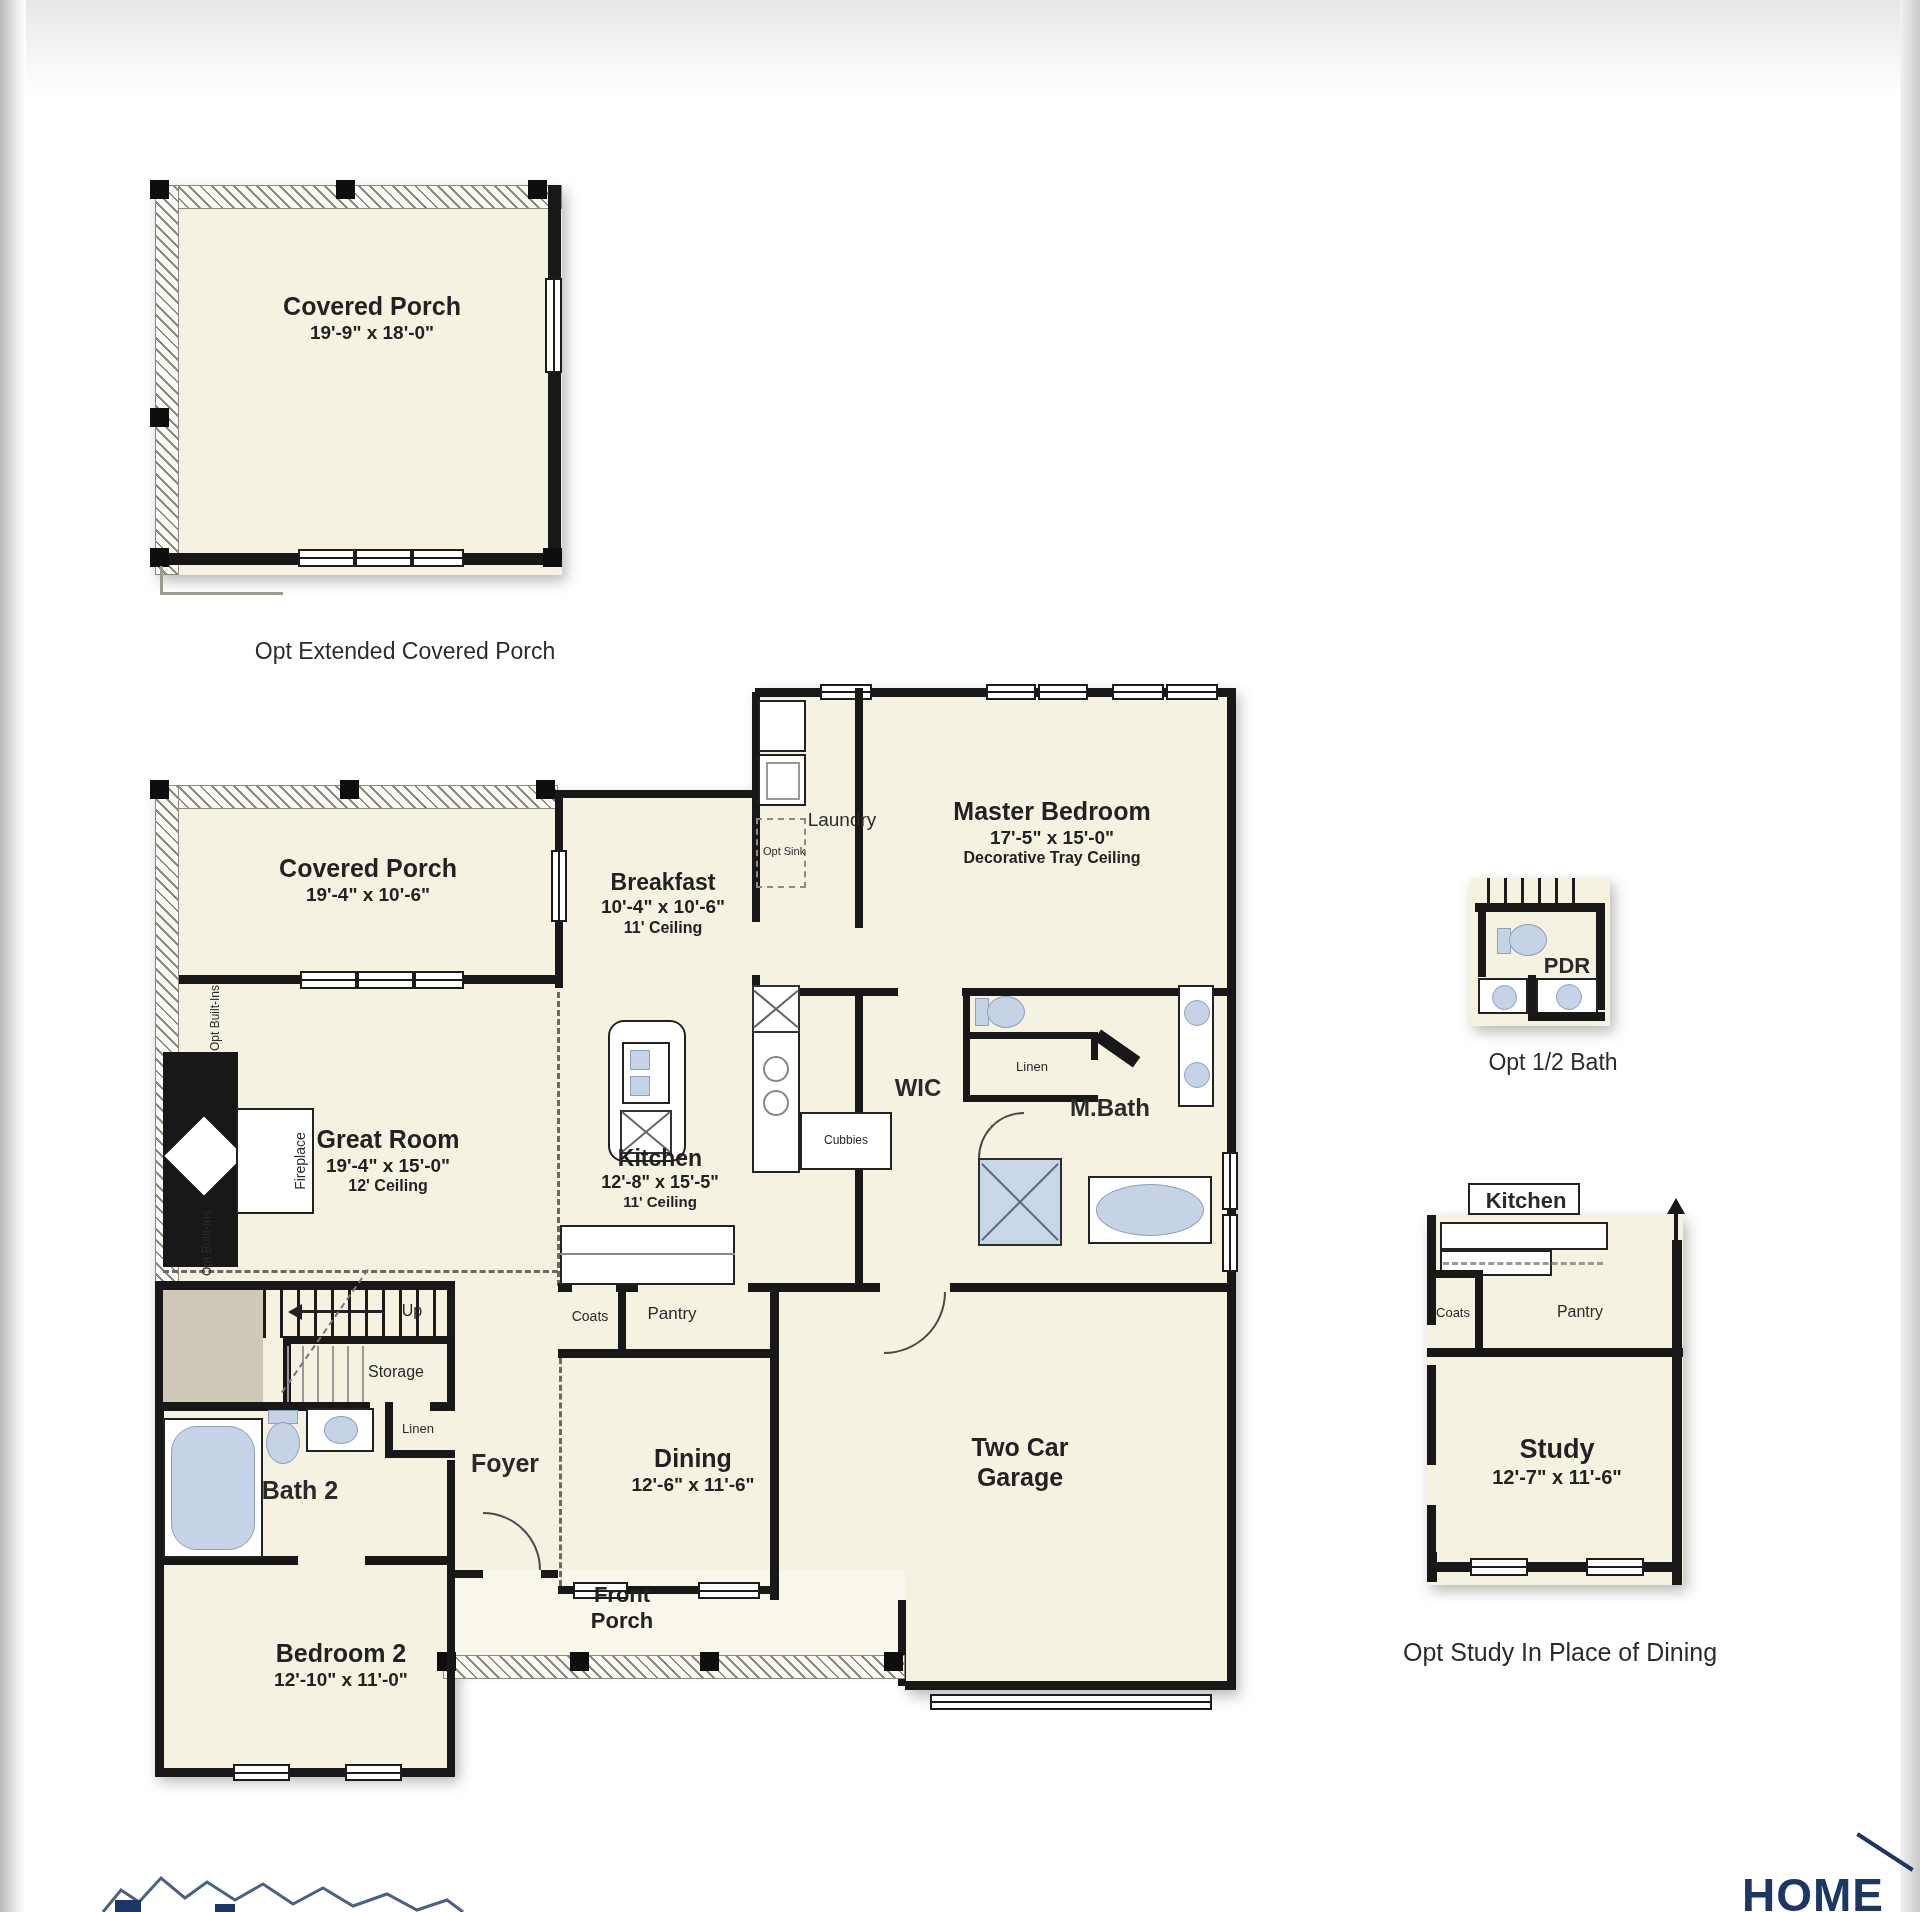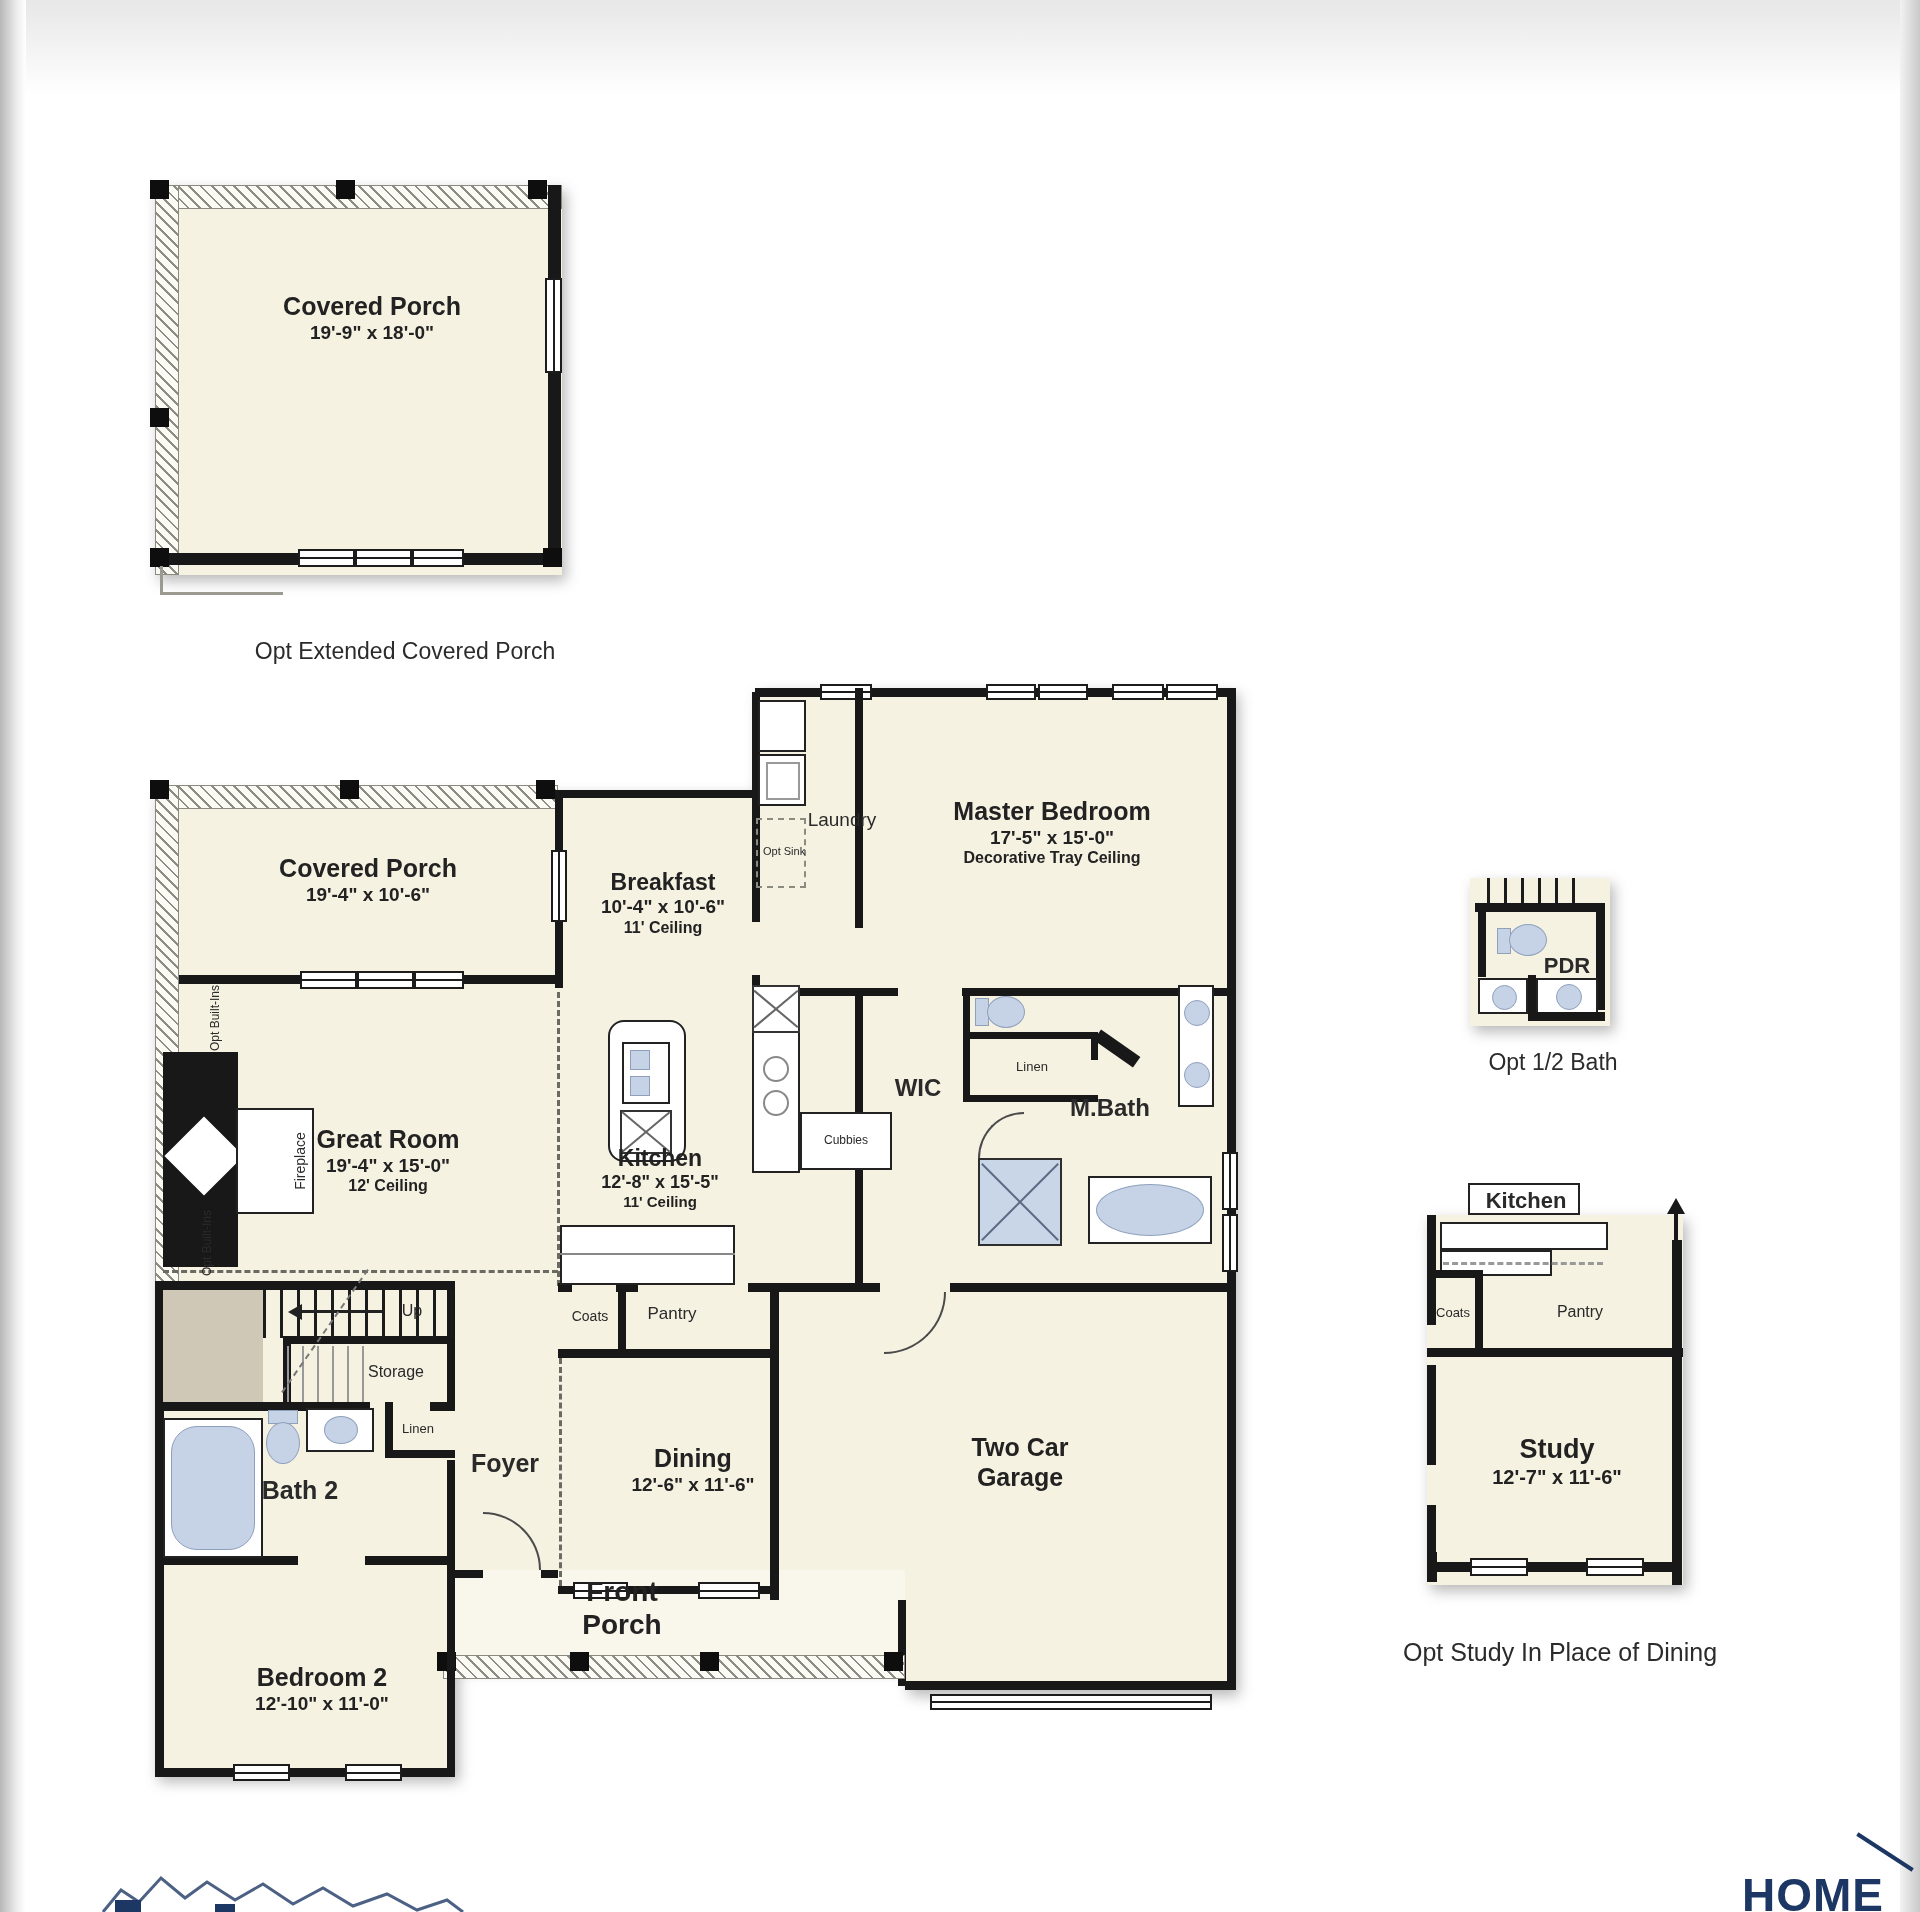--- a/index.html
+++ b/index.html
@@ -302,26 +302,26 @@
   <div class="sm" style="left:505px;top:1463px;font-size:25px;">Foyer</div>
   <div class="sm" style="left:590px;top:1316px;font-size:14px;font-weight:400;">Coats</div>
   <div class="sm" style="left:672px;top:1314px;font-size:17px;font-weight:400;">Pantry</div>
   <div class="lbl" style="left:673px;top:1470px;margin-left:20px;">
     <span class="nm">Dining</span>
     <span class="dm">12'-6" x 11'-6"</span>
   </div>
   <div class="lbl wrap" style="left:1020px;top:1462px;width:150px;">
     <span class="nm wrap">Two Car Garage</span>
   </div>
-  <div class="lbl" style="left:322px;top:1665px;margin-top:24px;">
+  <div class="lbl" style="left:341px;top:1665px;">
     <span class="nm">Bedroom 2</span>
     <span class="dm">12'-10" x 11'-0"</span>
   </div>
   <div class="lbl wrap" style="left:622px;top:1608px;width:100px;">
-    <span class="nm wrap" style="font-size:28px;">Front Porch</span>
+    <span class="nm wrap" style="font-size:22px;">Front Porch</span>
   </div>
 
   <div>
     <div class="shadowwrap">
         <div class="fill" style="left:1470px;top:878px;width:140px;height:148px;"></div>
       </div>
     <div class="stairs" style="left:1487px;top:878px;width:88px;height:26px;"></div>
     <div class="wall" style="left:1475px;top:903px;width:130px;height:9px;"></div>
     <div class="wall" style="left:1478px;top:903px;width:8px;height:74px;"></div>
     <div class="wall" style="left:1596px;top:903px;width:9px;height:107px;"></div>

